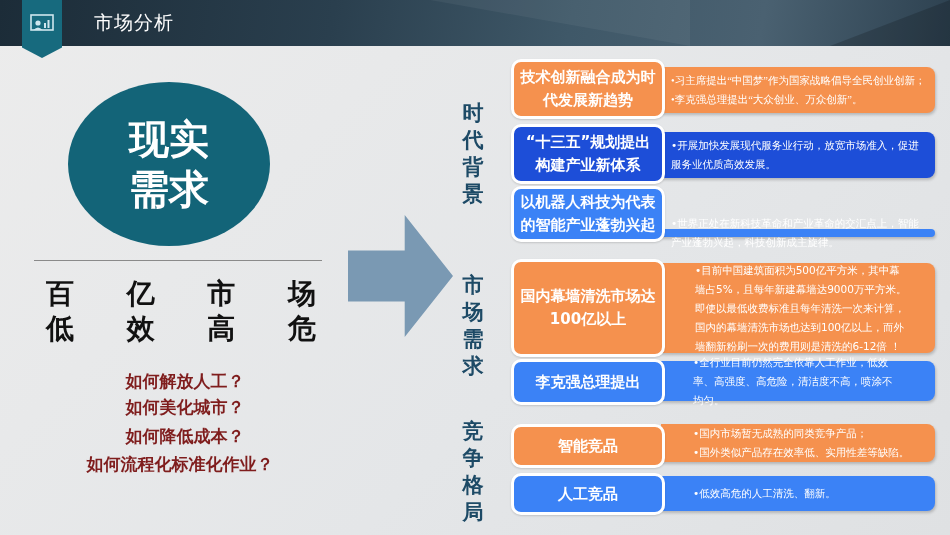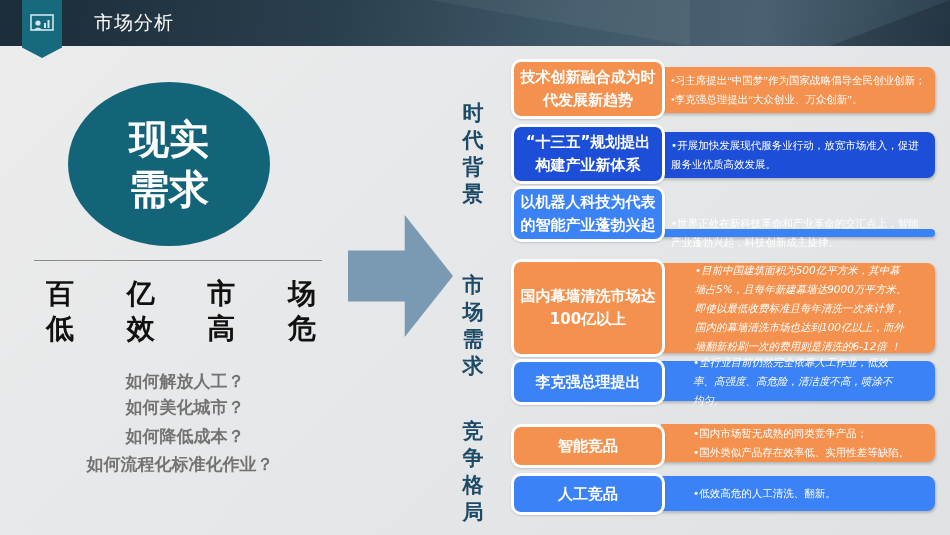--- a/index.html
+++ b/index.html
@@ -41,21 +41,21 @@
   }
   .divider {
     position: absolute; left: 34px; top: 260px; width: 288px; height: 1px; background: #8a8a8a;
   }
   .big-row {
     position: absolute; left: 46px; width: 270px; display: flex; justify-content: space-between;
     font-size: 28px; font-weight: bold; color: #111; line-height: 30px;
   }
   .question {
     position: absolute; left: 50px; width: 270px; text-align: center;
-    font-size: 17px; font-weight: bold; color: #737373;
+    font-size: 17px; font-weight: bold; color: #7f1d1d;
   }
   .arrow {
     position: absolute; left: 348px; top: 215px; width: 105px; height: 122px;
     background: #7a99b3;
     clip-path: polygon(0 29%, 54% 29%, 54% 0, 100% 50%, 54% 100%, 54% 71%, 0 71%);
   }
   .vlabel {
     position: absolute; left: 458px; width: 30px;
     font-size: 21px; font-weight: bold; color: #1d4a66;
     display: flex; flex-direction: column; align-items: center; line-height: 27px;
@@ -70,21 +70,21 @@
   }
   .desc {
     position: absolute; left: 150px; right: 0; border-radius: 0 8px 8px 0;
     color: #fff; font-size: 10.5px; line-height: 19px; padding: 0 8px 0 10px;
     display: flex; flex-direction: column; justify-content: center;
     box-shadow: 1px 2px 3px rgba(0,0,0,0.2);
   }
   .orange { background: #f5914e; }
   .blue { background: #1d4ed8; }
   .green { background: #3b82f6; }
-  .desc.center { align-items: center; text-align: left; font-style: italic; }
+  .desc.center { align-items: center; text-align: left; }
   .desc p { margin: 0; }
 </style>
 </head>
 <body>
 
 <div class="header">
   <div class="facet1"></div>
   <div class="facet2"></div>
 </div>
 <div class="header-badge">

